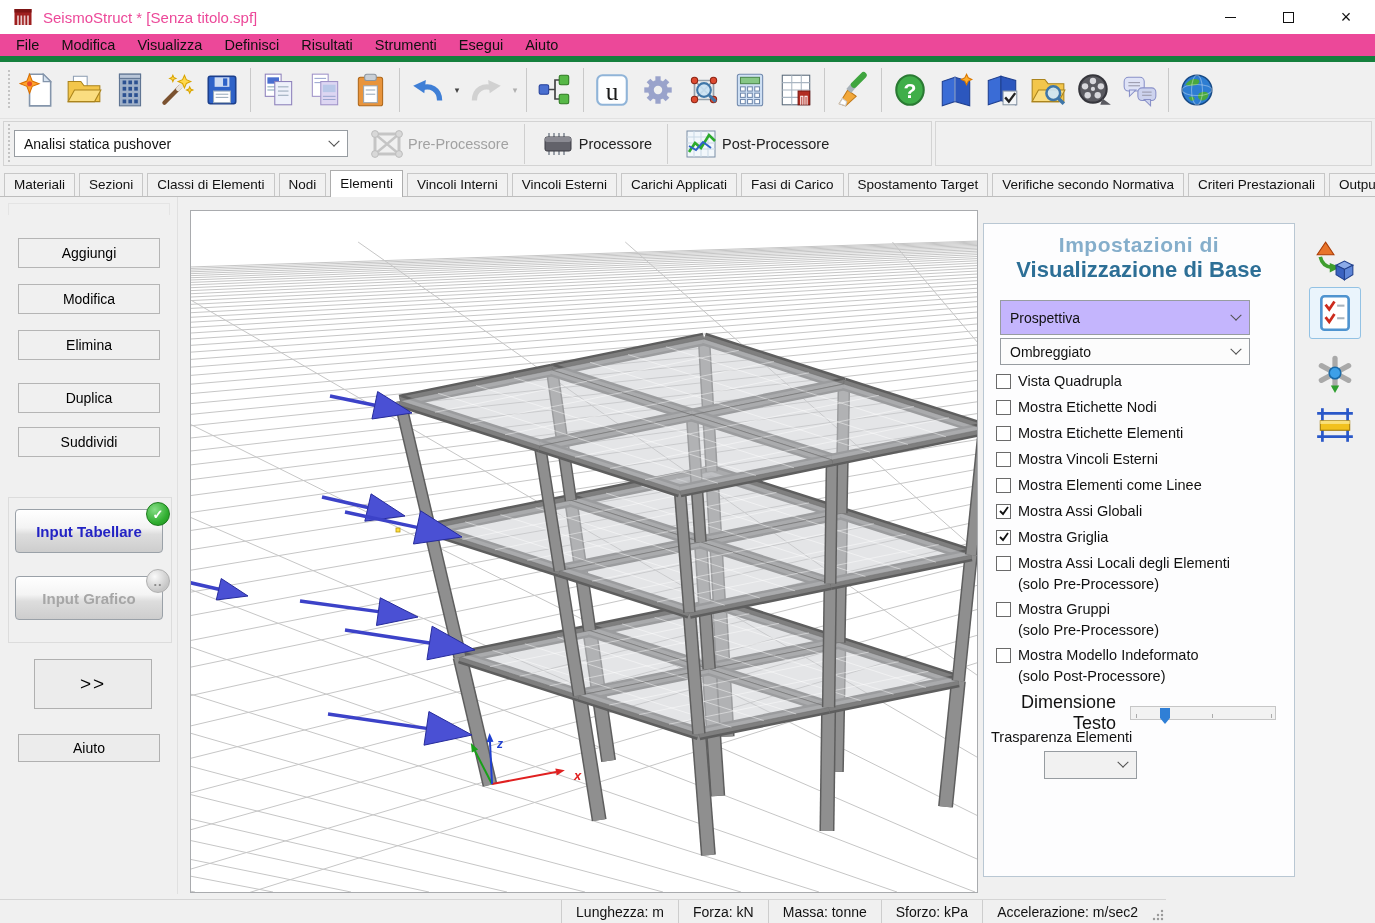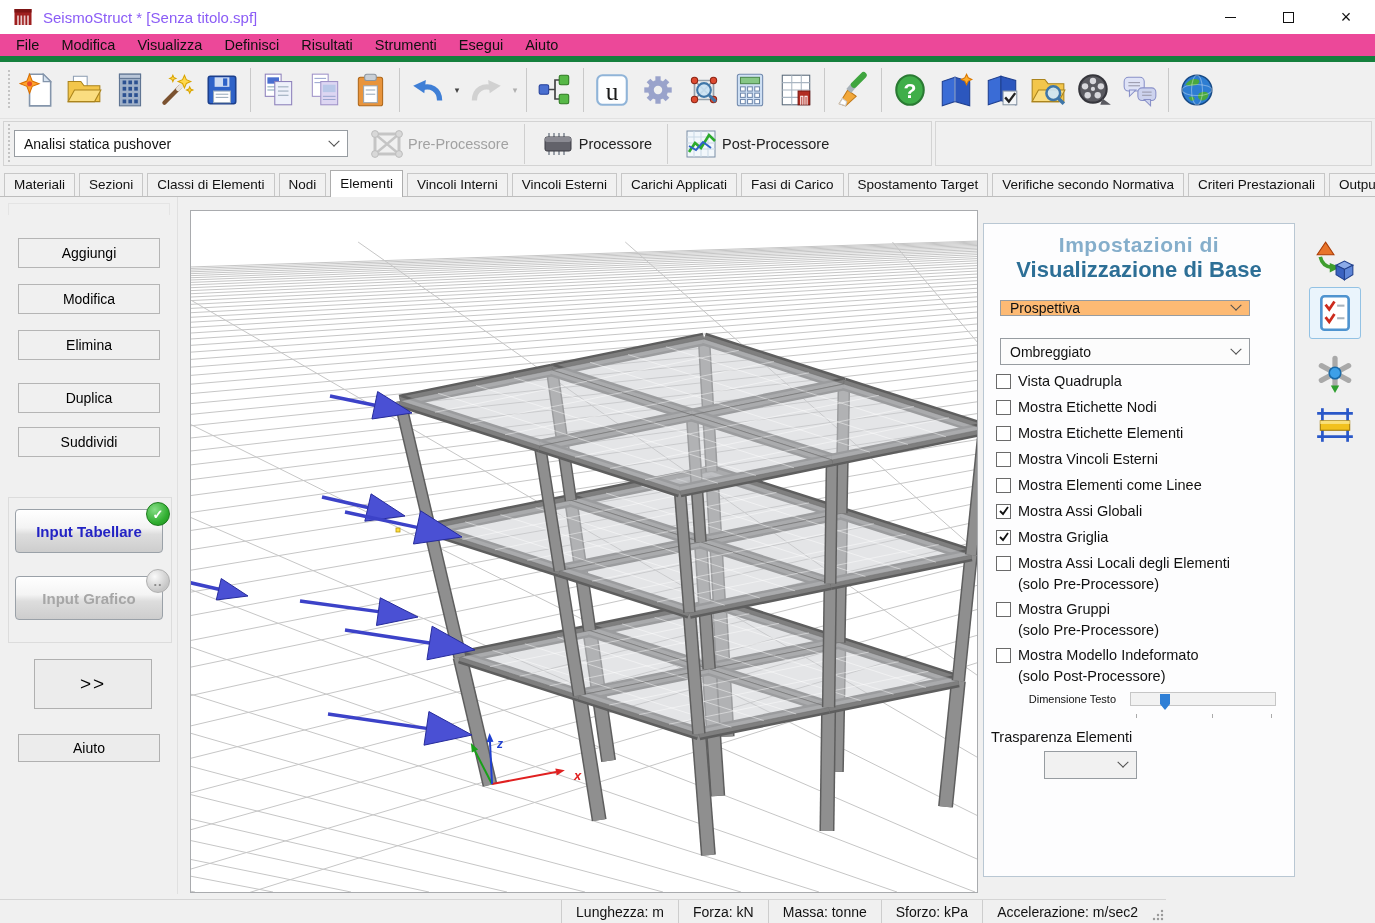--- a/index.html
+++ b/index.html
@@ -1,20 +1,20 @@
 <!DOCTYPE html>
 <html><head>
 <meta charset="utf-8">
 <style>
 *{box-sizing:border-box;margin:0;padding:0}
 html,body{width:1375px;height:923px;overflow:hidden}
 body{font-family:"Liberation Sans",sans-serif;background:#f0f0f0;color:#111;font-size:14px;position:relative}
 .titlebar{height:34px;background:#fff;display:flex;align-items:center;padding-left:13px}
 .app-icon{width:20px;height:20px;display:inline-flex}
-.title-text{margin-left:10px;font-size:15px;color:#8b5cf6}
+.title-text{margin-left:10px;font-size:15px;color:#ec4899}
 .win-controls{margin-left:auto;display:flex;height:34px}
 .win-btn{width:58px;height:34px;display:flex;align-items:center;justify-content:center;cursor:default}
 .glyph-min{width:11px;height:1px;background:#111}
 .glyph-max{width:11px;height:11px;border:1px solid #111}
 .glyph-close{font-size:18px;line-height:1;color:#111}
 .menubar{height:28px;background:#ec4899;display:flex;align-items:center;padding-left:5px;font-size:14.5px;border-bottom:6px solid #15803d}
 .menu-item{padding:4px 11px}
 .toolbar{height:57px;background:#f0f0f0;display:flex;align-items:center;padding-left:3px;border-bottom:1px solid #e2e2e2}
 .tb-grip{width:2px;height:40px;margin:0 5px;background:repeating-linear-gradient(180deg,#c4c4c4 0 2px,transparent 2px 4px)}
 .tb-btn{width:46px;height:48px;display:flex;align-items:center;justify-content:center}
@@ -50,28 +50,28 @@
 .badge{position:absolute;width:24px;height:24px;border-radius:50%;display:flex;align-items:center;justify-content:center;font-size:13px;z-index:2}
 .badge.green{left:137px;top:4px;background:radial-gradient(circle at 35% 30%,#86dd86,#2fae2f 62%,#1d8a1d);color:#fff;font-weight:bold;border:1px solid #1c7a1c}
 .badge.gray{left:137px;top:71px;background:radial-gradient(circle at 35% 30%,#fafafa,#c6c6c6 70%);color:#8a8a8a;font-weight:bold;border:1px solid #b0b0b0;letter-spacing:1px}
 .expand{position:absolute;left:34px;top:462px;width:118px;height:50px;background:#ececec;border:1px solid #b0b0b0;font-size:19px;letter-spacing:2px;font-family:"Liberation Sans",sans-serif}
 .aiuto{position:absolute;left:18px;top:537px;width:142px;height:28px;background:#ececec;border:1px solid #b0b0b0;font-size:14px;font-family:"Liberation Sans",sans-serif}
 .viewport{position:absolute;left:190px;top:13px;width:788px;height:683px;background:#fff;border:1px solid #a9abae}
 .viewport svg{display:block;width:786px;height:681px}
 .settings{position:absolute;left:983px;top:26px;width:312px;height:654px;background:#fdfdfe;border:1px solid #b9c7d3}
 .ptitle1{position:absolute;top:9px;left:0;right:0;text-align:center;font-size:21px;font-weight:bold;letter-spacing:.5px}
 .ptitle2{position:absolute;top:33px;left:0;right:0;text-align:center;font-size:22px;font-weight:bold}
-.combo.c1{position:absolute;left:16px;top:76px;width:250px;height:16px;background:#fdba74}
+.combo.c1{position:absolute;left:16px;top:76px;width:250px;height:35px;background:#c4b5fd}
 .combo.c2{position:absolute;left:16px;top:114px;width:250px;height:27px;background:#fcfcfc}
 .cb-list{position:absolute;left:12px;top:148px;right:6px}
 .cb-row{display:flex;align-items:center;height:18px;margin-bottom:8px;font-size:14.5px}
 .cb-box{width:15px;height:15px;border:1px solid #6a6a6a;background:#fff;margin-right:7px;flex:none;display:flex;align-items:center;justify-content:center}
 .cb-sub{margin:-4px 0 8px 22px;font-size:14.5px;height:16px}
 .ts-row{position:absolute;left:0;top:468px;right:10px;display:flex;align-items:center}
-.ts-label{width:132px;text-align:right;font-size:11px}
+.ts-label{width:132px;text-align:right;font-size:18px}
 .slider{position:relative;margin-left:14px;width:146px;height:14px;background:#f2f2f2;border:1px solid #c6c6c6}
 .slider .handle{position:absolute;top:1px;width:10px;height:16px;background:#2f7fd6;clip-path:polygon(0 0,100% 0,100% 62%,50% 100%,0 62%)}
 .ticks{position:absolute;top:490px;left:146px;width:146px;height:5px}
 .ticks i{position:absolute;width:1px;height:4px;background:#aaa}
 .tr-label{position:absolute;left:7px;top:505px;font-size:14.5px}
 .combo.c3{position:absolute;left:60px;top:527px;width:93px;height:28px;background:#f1f1f1}
 .rstrip{position:absolute;left:1300px;top:0;width:75px;height:697px}
 .rs-btn{position:absolute;left:9px;width:52px;height:52px;display:flex;align-items:center;justify-content:center;border:1px solid transparent;border-radius:3px}
 .rs-btn svg{width:42px;height:42px}
 .rs-btn.sel{border-color:#93c2e4;background:#eaf4fc}

